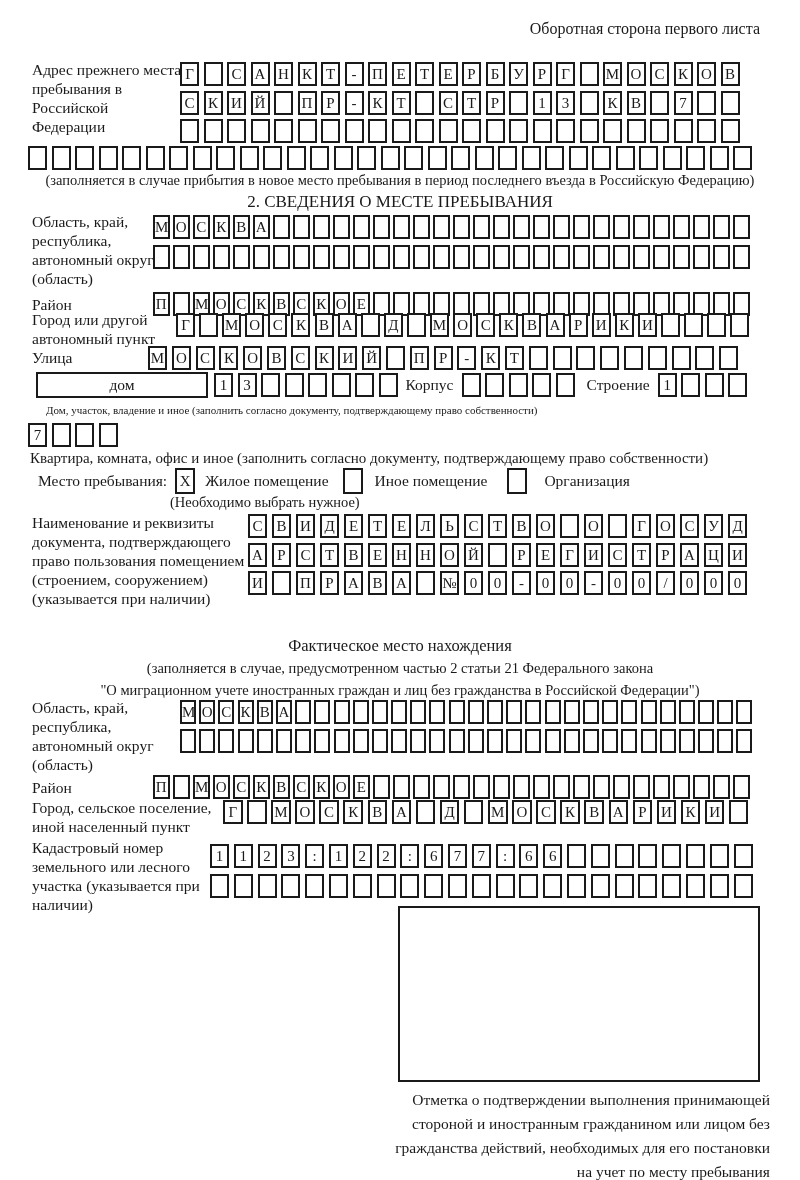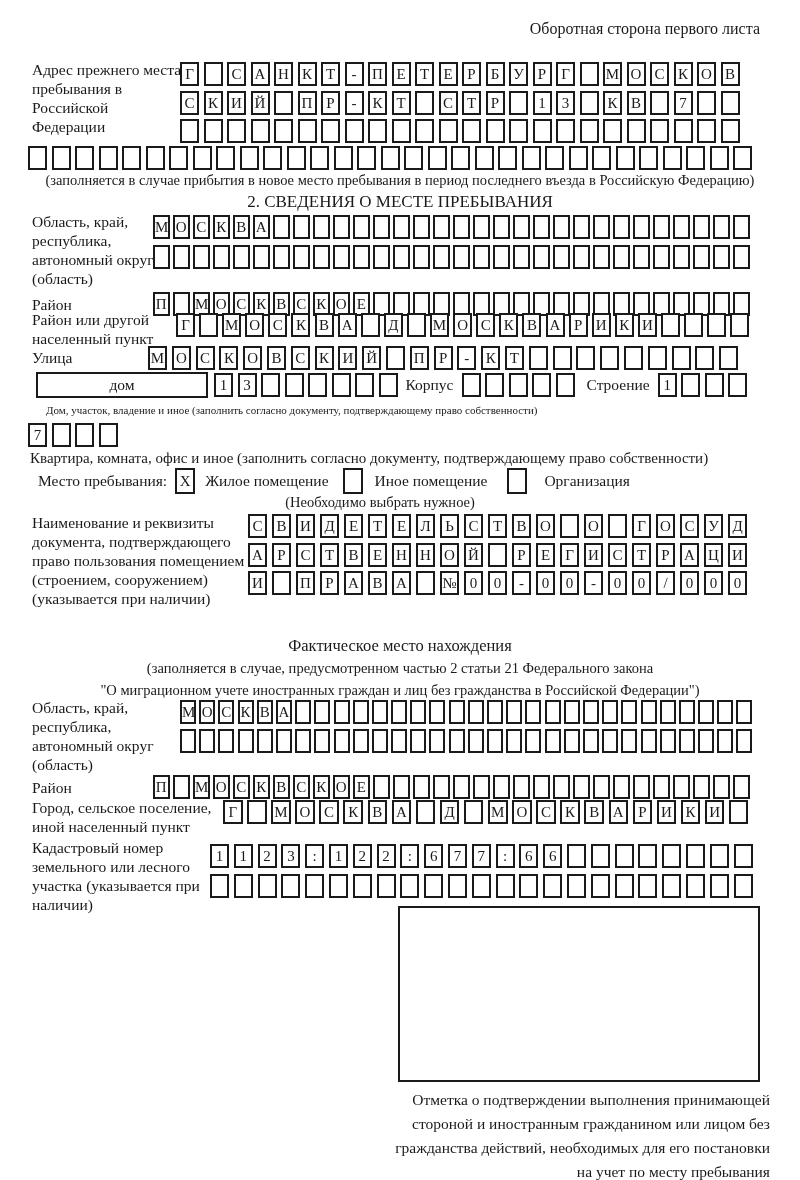--- a/index.html
+++ b/index.html
@@ -50,21 +50,21 @@
   .pos-raion2-row  { top:292px; left:153px; }
   .pos-gorod2-label{ top:310px; left:32px; width:150px; }
   .pos-gorod2-row  { top:313px; left:176px; }
   .pos-ulitsa-label{ top:348px; left:32px; }
   .pos-ulitsa-row  { top:346px; left:148px; }
   .pos-dom-row     { top:372px; left:36px; }
   .pos-dom-note    { top:401px; left:46px; font-size:11px; }
   .pos-kv-row      { top:422px; left:28px; }
   .pos-kv-note     { top:449px; left:30px; font-size:15px; }
   .pos-stay-row    { top:468px; left:38px; }
-  .pos-stay-note   { top:493px; left:170px; width:420px; text-align:center; }
+  .pos-stay-note   { top:493px; left:170px; width:420px; }
   .pos-doc-label   { top:513px; left:32px; width:218px; }
   .pos-doc-r1      { top:514px; left:248px; }
   .pos-doc-r2      { top:543px; left:248px; }
   .pos-doc-r3      { top:571px; left:248px; }
   .pos-fact-title  { top:636px; font-size:16.5px; }
   .pos-fact-note1  { top:659px; }
   .pos-fact-note2  { top:681px; }
   .pos-fobl-label  { top:698px; left:32px; width:152px; }
   .pos-fobl-r1     { top:700px; left:180px; }
   .pos-fobl-r2     { top:729px; left:180px; }
@@ -299,21 +299,21 @@
     <span class="cell"></span>
     <span class="cell"></span>
     <span class="cell"></span>
     <span class="cell"></span>
     <span class="cell"></span>
     <span class="cell"></span>
     <span class="cell"></span>
     <span class="cell"></span>
   </div>
 
-<div class="flabel pos-gorod2-label">Район или другой населенный пункт</div>
+<div class="flabel pos-gorod2-label">Город или другой автономный пункт</div>
 <div class="cells pitch-g pos-gorod2-row">
     <span class="cell">Г</span>
     <span class="cell"></span>
     <span class="cell">М</span>
     <span class="cell">О</span>
     <span class="cell">С</span>
     <span class="cell">К</span>
     <span class="cell">В</span>
     <span class="cell">А</span>
     <span class="cell"></span>

